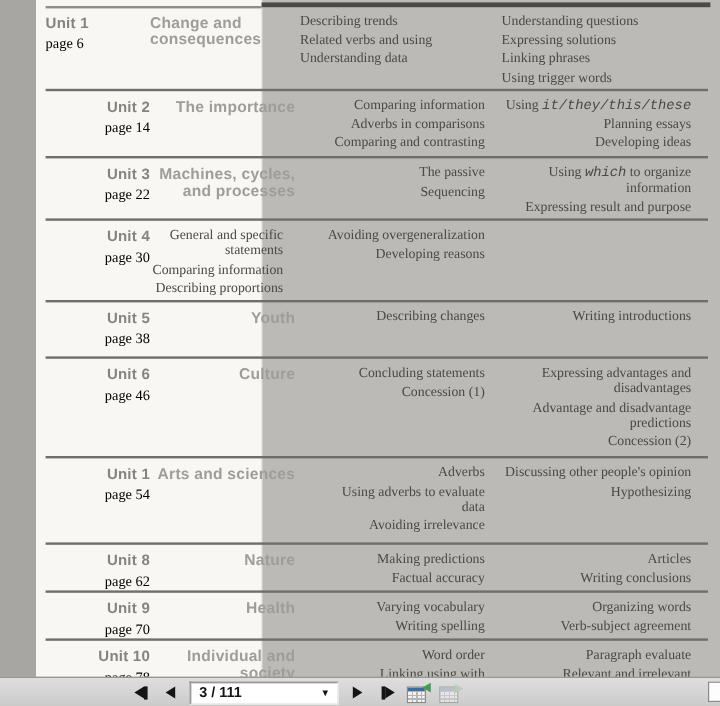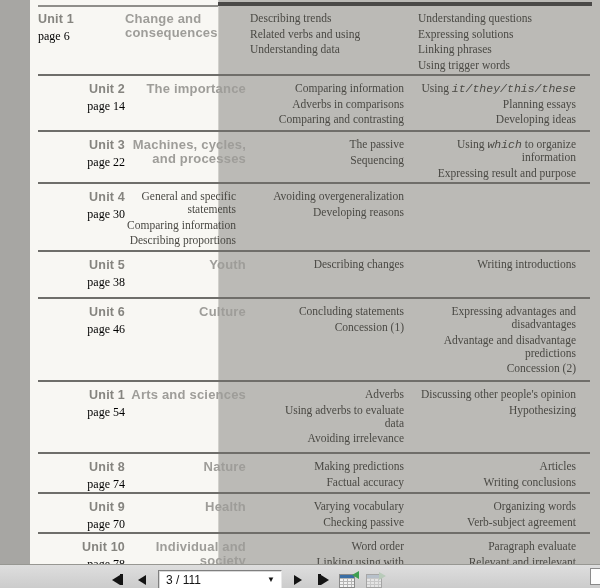--- a/index.html
+++ b/index.html
@@ -25,21 +25,21 @@
   .row:nth-child(10){min-height:36px}
   .unit{font-family:"Liberation Sans",sans-serif;font-weight:bold;font-size:12.5px;color:#85847f;letter-spacing:.2px;}
   .pageno{font-size:12px;color:#000000;margin-top:3px;}
   .theme{font-family:"Liberation Sans",sans-serif;font-weight:bold;font-size:13px;color:#9e9d99;line-height:13.5px;letter-spacing:.2px;padding-right:4px;}
   .theme .line{white-space:nowrap;}
   .skills{padding-right:14px;}
   .skill{margin-bottom:2.5px;font-size:11.5px;line-height:13px;color:var(--text_dark,#4a4944);}
   .skill .line{white-space:nowrap;}
   .skill i{font-style:italic;font-family:Liberation Mono, monospace;}
   
-  #toolbar{position:absolute;left:0;top:564px;width:600px;height:24px;background:linear-gradient(#dedede,#cbcbcb);border-top:1px solid #979792;display:flex;align-items:flex-end;}
+  #toolbar{position:absolute;left:0;top:564px;width:600px;height:24px;background:linear-gradient(#dedede,#cbcbcb);border-top:1px solid #979792;display:flex;align-items:center;font-weight:bold;}
   #toolbar .grp{display:flex;align-items:center;margin-left:108px;gap:7px;}
   .navbtn{display:flex;align-items:center;justify-content:center;width:18px;height:16px;cursor:pointer;}
   .tri-l{width:0;height:0;border-top:5.5px solid transparent;border-bottom:5.5px solid transparent;border-right:8px solid #141414;}
   .tri-r{width:0;height:0;border-top:5.5px solid transparent;border-bottom:5.5px solid transparent;border-left:8px solid #141414;}
   .vbar{width:3px;height:11px;background:#141414;}
   #page-combo{display:flex;align-items:center;width:122px;height:17px;background:#fff;border:1px solid #7f7f7f;border-bottom-color:#e8e8e8;border-right-color:#e8e8e8;box-shadow:inset 1px 1px 0 rgba(0,0,0,0.15);cursor:pointer;}
   #page-combo .val{flex:1;font-family:"Liberation Sans",sans-serif;font-size:12px;color:#141414;padding-left:7px;}
   #page-combo .drop{font-size:8px;color:#141414;padding-right:6px;}
   .viewbtn{position:relative;width:20px;height:17px;cursor:pointer;}
   .sheet{position:absolute;left:0;bottom:0;width:14px;height:12px;background:#f2f2f2;border:1px solid #8a8a8a;
@@ -253,21 +253,21 @@
               <div class="line">Discussing other people's opinion</div>
             </div>
             <div class="skill">
               <div class="line">Hypothesizing</div>
             </div>
           </div>
         </div>
         <div class="row">
           <div>
             <div class="unit">Unit 8</div>
-            <div class="pageno">page 74</div>
+            <div class="pageno">page 62</div>
           </div>
           <div class="theme">
             <div class="line">Nature</div>
           </div>
           <div class="skills">
             <div class="skill">
               <div class="line">Making predictions</div>
             </div>
             <div class="skill">
               <div class="line">Factual accuracy</div>
@@ -288,21 +288,21 @@
             <div class="pageno">page 70</div>
           </div>
           <div class="theme">
             <div class="line">Health</div>
           </div>
           <div class="skills">
             <div class="skill">
               <div class="line">Varying vocabulary</div>
             </div>
             <div class="skill">
-              <div class="line">Checking passive</div>
+              <div class="line">Writing spelling</div>
             </div>
           </div>
           <div class="skills">
             <div class="skill">
               <div class="line">Organizing words</div>
             </div>
             <div class="skill">
               <div class="line">Verb-subject agreement</div>
             </div>
           </div>

